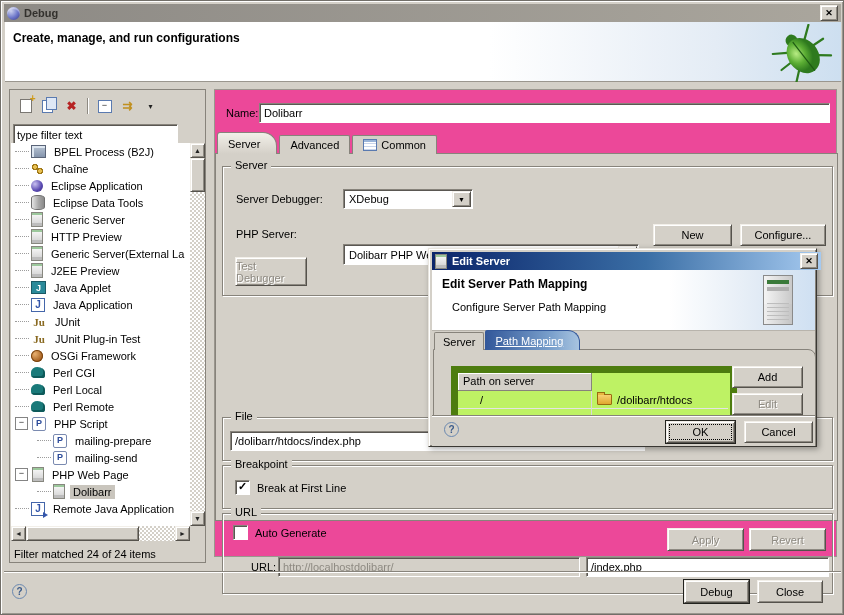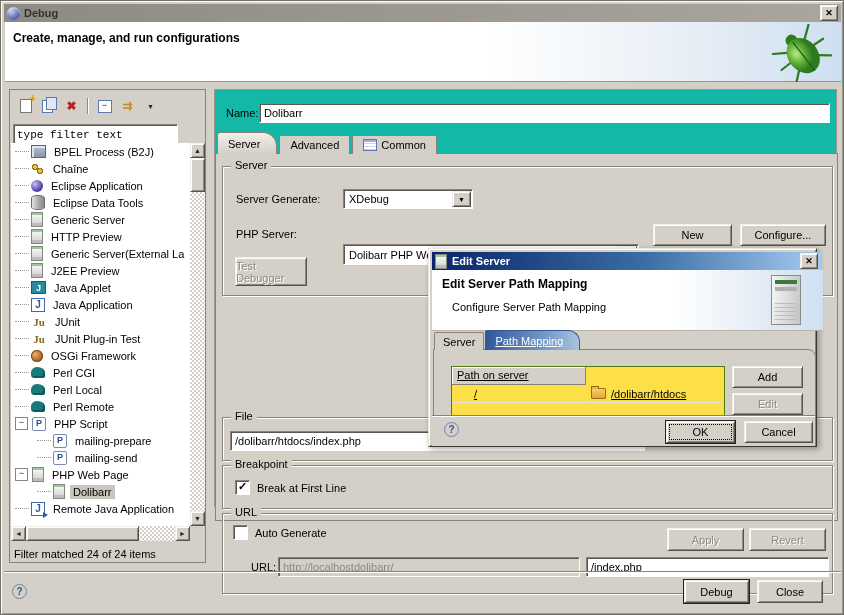--- a/index.html
+++ b/index.html
@@ -42,21 +42,21 @@
   .ic-page{width:10px;height:12px;background:#fff;border:1px solid #7a7772;position:relative;}
   .ic-page .pg-plus{position:absolute;right:-5px;top:-7px;color:#d09b18;font-weight:bold;font-size:10px;}
   .ic-copy{width:9px;height:11px;background:#fff;border:1px solid #5a7ab0;position:relative;margin-left:-3px;}
   .ic-copy::before{content:"";position:absolute;left:3px;top:-4px;width:9px;height:11px;background:#dfe8f6;border:1px solid #5a7ab0;}
   .ic-del{color:#b62323;font-weight:bold;font-size:12px;line-height:1;}
   .ic-collapse{width:12px;height:11px;border:1px solid #5a7ab0;background:#fff;color:#222;
                font-size:9px;line-height:9px;text-align:center;}
   .ic-filter{color:#c09020;font-weight:bold;font-size:12px;line-height:1;}
   .ic-dd{font-size:8px;color:#222;}
   .lfilter{position:absolute;left:3px;top:34px;width:157px;height:17px;padding:1px 3px;font-size:11px;
-           font-family:Liberation Mono, monospace;}
+           font-family:Liberation Sans, sans-serif;}
   .treebox{position:absolute;left:1px;top:53px;width:179px;height:383px;background:#fff;overflow:hidden;}
   .trow{height:17px;display:flex;align-items:center;white-space:nowrap;cursor:default;}
   .trow.root{padding-left:4px;}
   .trow.root::before{content:"";width:14px;border-top:1px dotted #9c9c9c;margin-right:2px;flex:none;}
   .trow.kid{padding-left:26px;}
   .trow.kid::before{content:"";width:14px;border-top:1px dotted #9c9c9c;margin-right:2px;flex:none;}
   .trow.exp{padding-left:4px;}
   .expbox{width:11px;height:11px;border:1px solid #848484;background:#fff;color:#222;flex:none;
           font-size:9px;line-height:9px;text-align:center;margin-right:4px;}
   .tico{flex:none;margin-right:5px;display:inline-flex;align-items:center;justify-content:center;}
@@ -93,21 +93,21 @@
   
   .checker{background-color:#d4d0c8;
            background-image:linear-gradient(45deg,#fff 25%,transparent 25%,transparent 75%,#fff 75%),
                             linear-gradient(45deg,#fff 25%,transparent 25%,transparent 75%,#fff 75%);
            background-size:4px 4px;background-position:0 0,2px 2px;}
   .sbtn{display:flex;align-items:center;justify-content:center;font-size:7px;color:#222;line-height:1;}
 
   .lstatus{position:absolute;left:4px;top:458px;}
 
   
-  .rpanel{left:213px;top:88px;width:623px;height:418px;border:1px solid #9a968e;background:#14b8a6;}
+  .rpanel{left:213px;top:88px;width:623px;height:468px;border:1px solid #9a968e;background:#ec4899;}
   .field{font-family:"Liberation Sans",sans-serif;font-size:11px;padding:2px 4px;}
   .field:disabled{color:#8e8a82;background:#d4d0c8;}
   .tabrow{position:absolute;left:2px;top:44px;height:20px;display:flex;align-items:flex-end;z-index:2;}
   .tab{height:18px;padding:0 10px;display:flex;align-items:center;gap:4px;background:#d4d0c8;
        border:1px solid #87837b;border-bottom:none;margin-right:2px;border-radius:2px 2px 0 0;}
   .tab.active{height:21px;background:linear-gradient(#f2efe8,#d4d0c8);
               border-radius:3px 14px 0 0;padding:0 16px 0 10px;position:relative;z-index:3;}
   .ic-table{width:12px;height:10px;background:#fff;border:1px solid #5a7ab0;
             box-shadow:inset 0 2px 0 #9ab4d8;background-image:linear-gradient(#c8d4ea 1px,transparent 1px);
             background-size:100% 3px;}
@@ -122,39 +122,39 @@
   .cblabel{margin-left:7px;}
 
   
   .dialog{left:427px;top:247px;width:389px;height:199px;background:#d4d0c8;z-index:30;
           border:1px solid;border-color:#e8e5de #3a3833 #3a3833 #e8e5de;
           box-shadow:inset 1px 1px 0 #fff,inset -1px -1px 0 #87837b,2px 2px 6px rgba(0,0,0,.35);}
   .dtitlebar{position:absolute;left:3px;top:3px;width:383px;height:18px;display:flex;align-items:center;gap:5px;
              padding:0 3px;background:linear-gradient(90deg,#0a246a,#3a6ea5 55%,#a6caf0);}
   .dtitletext{color:#fff;font-weight:bold;flex:1;}
   .dheader{position:absolute;left:3px;top:21px;width:383px;height:60px;
-           background:linear-gradient(90deg,#fff 62%,#e2ebf5 85%,#cfe0f2);border-bottom:1px solid #b8b4ac;padding-left:8px;}
+           background:linear-gradient(90deg,#fff 62%,#e2ebf5 85%,#cfe0f2);border-bottom:1px solid #b8b4ac;}
   .dheading{position:absolute;left:10px;top:7px;font-weight:bold;font-size:12px;}
   .dsub{position:absolute;left:20px;top:31px;}
   .tower{position:absolute;right:22px;top:5px;width:28px;height:48px;border:1px solid #8a8a8a;
          background:linear-gradient(90deg,#f4f4f4,#c9c9c9);
          box-shadow:inset 0 -20px 0 rgba(0,0,0,0.02);}
   .tower::before{content:"";position:absolute;left:3px;top:4px;right:3px;height:4px;background:#3a7a3a;
                  box-shadow:0 7px 0 #b0b0b0;}
   .tower::after{content:"";position:absolute;left:3px;bottom:3px;right:3px;height:18px;
                 background:repeating-linear-gradient(#bdbdbd 0 1px,transparent 1px 4px);}
   .dtabrow{position:absolute;left:5px;top:82px;height:19px;display:flex;align-items:flex-end;z-index:2;}
   .dtab{height:17px;padding:0 8px;display:flex;align-items:center;background:#d4d0c8;
         border:1px solid #87837b;border-bottom:none;border-radius:2px 2px 0 0;margin-right:1px;}
   .dtab.active{height:19px;color:#fff;text-decoration:underline;
                background:linear-gradient(90deg,#33589a,#7aa0cc 70%,#a8c4e0);
                border:1px solid #33589a;border-bottom:none;border-radius:2px 12px 0 0;padding:0 16px 0 9px;}
   .dcontent{position:absolute;left:4px;top:100px;width:381px;height:66px;border:1px solid #87837b;
             border-radius:0 8px 0 0;background:#d4d0c8;overflow:hidden;}
-  .ptable{position:absolute;left:17px;top:16px;width:272px;background:#fde047;border:1px solid #4d7c0f;text-decoration:underline;}
+  .ptable{position:absolute;left:17px;top:16px;width:272px;background:#bef264;border:7px solid #4d7c0f;}
   .hrow,.brow{display:flex;}
   .hcell{height:18px;background:#d4d0c8;border-right:1px solid #87837b;border-bottom:1px solid #87837b;
          box-shadow:inset 1px 1px 0 #fff;padding:2px 5px;box-sizing:border-box;}
   .bcell{height:17px;border-right:1px solid #d8d8d8;padding:1px 4px;box-sizing:border-box;display:flex;align-items:center;}
   .brow + .brow .bcell{border-top:1px solid #e4e4e4;}
   .c1{width:134px;}.c2{width:136px;border-right:none;}
   .i-folder{width:13px;height:9px;background:linear-gradient(#f8d070,#e0a830);border:1px solid #9a6a10;
             border-radius:1px;position:relative;margin:0 5px 0 1px;flex:none;}
   .i-folder::before{content:"";position:absolute;top:-3px;left:-1px;width:6px;height:2px;background:#e8b840;
                     border:1px solid #9a6a10;border-bottom:none;}
@@ -354,21 +354,21 @@
       <div class="tab">
           <span class="ic-table"></span>
           <span>Common</span>
         </div>
     </div>
 
     <div class="tabbody">
 
       <div class="group" style="left:6px;top:12px;width:609px;height:128px;">
         <span class="glabel">Server</span>
-        <span class="abs" style="left:13px;top:26px;">Server Generate:</span>
+        <span class="abs" style="left:13px;top:26px;">Server Debugger:</span>
         <div class="abs combo" style="left:120px;top:22px;width:130px;height:20px;">
           <span>XDebug</span>
           <span class="cbtn btn raised">▼</span>
         </div>
         <span class="abs" style="left:13px;top:61px;">PHP Server:</span>
         <div class="abs combo" style="left:120px;top:57px;width:296px;height:21px;">
           <span>Dolibarr PHP Web Server</span>
           <span class="cbtn btn raised">▼</span>
         </div>
         <div class="abs btn raised" style="left:430px;top:57px;width:79px;height:22px;">New</div>

